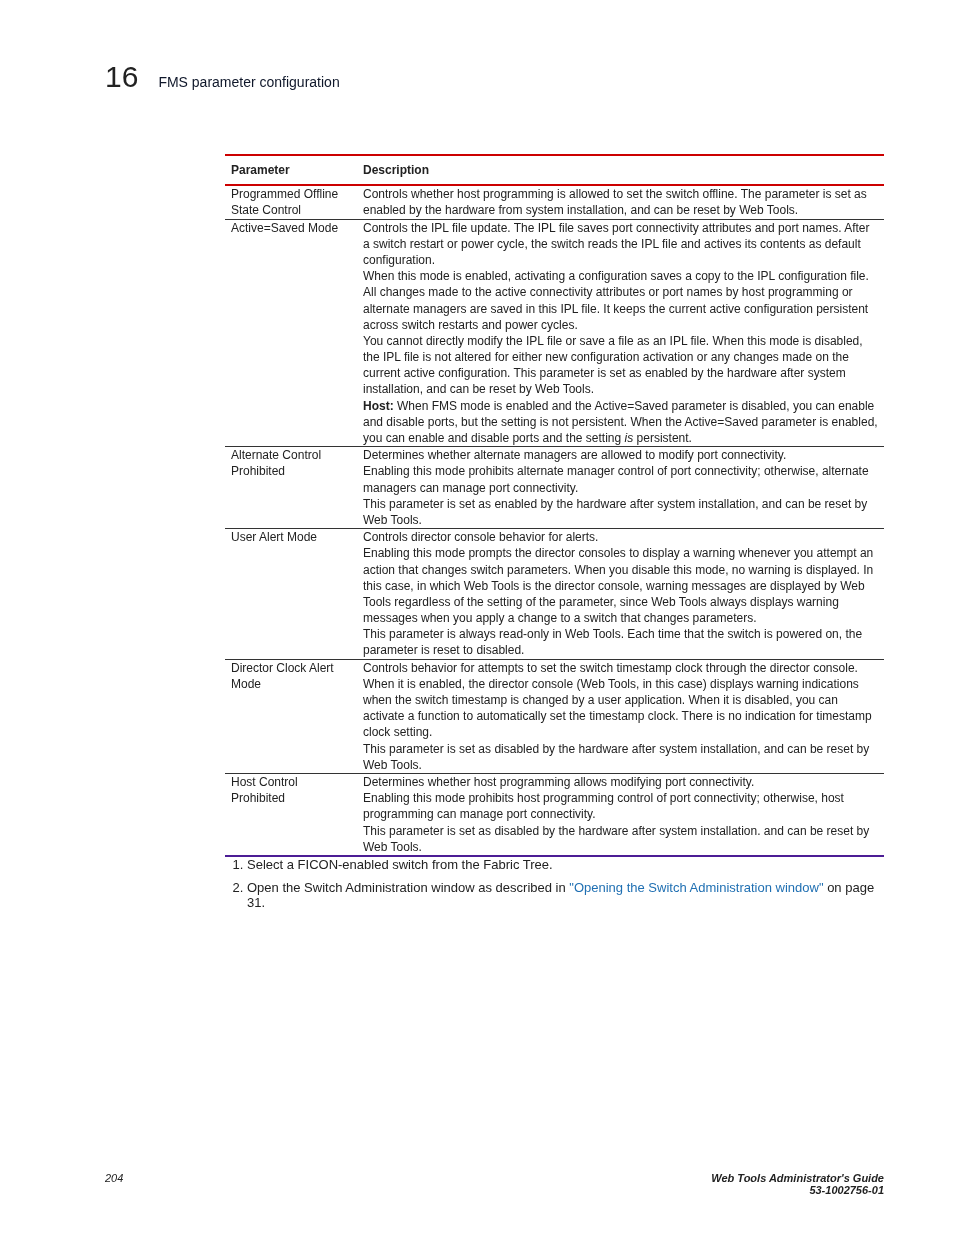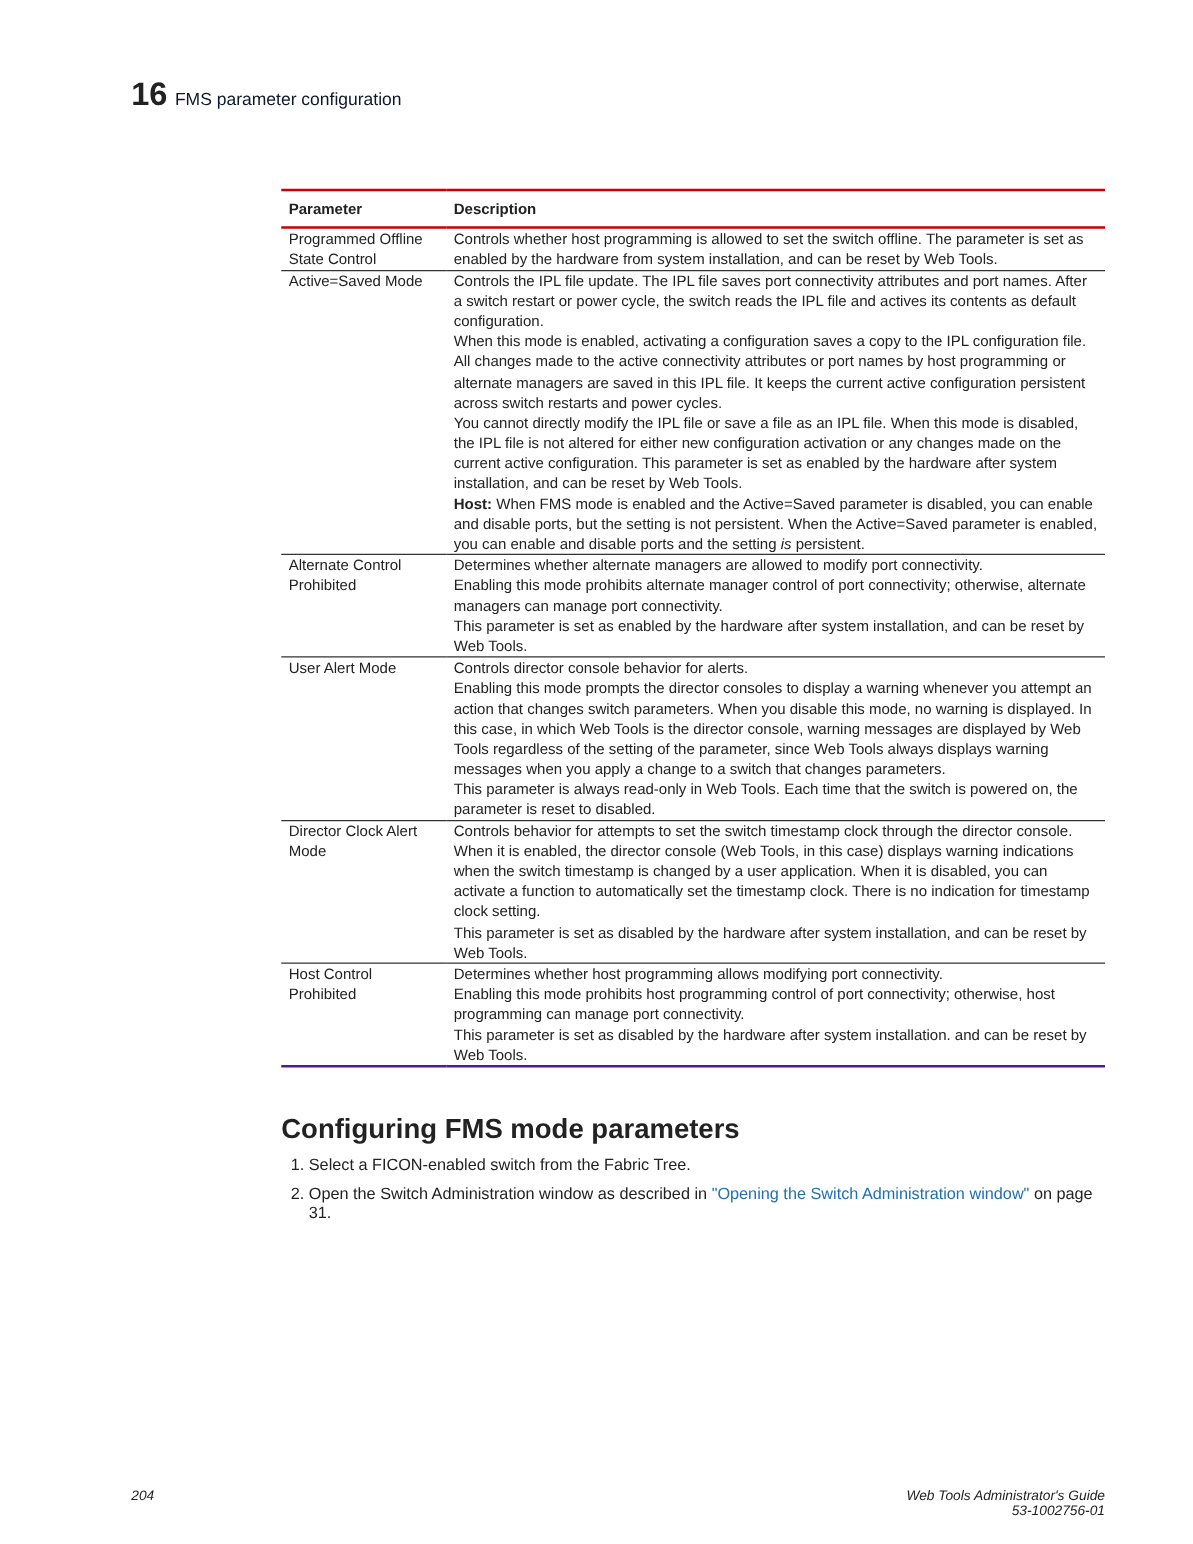--- a/index.html
+++ b/index.html
@@ -15,23 +15,23 @@
     box-sizing: border-box;
     min-height: 1235px;
     position: relative;
   }
   .running-head {
     display: flex;
     align-items: baseline;
     margin-bottom: 60px;
   }
   .chap-num {
-    font-size: 26px;
-    font-weight: bold;
-    margin-right: 6px;
+    font-size: 30px;
+    font-weight: normal;
+    margin-right: 20px;
   }
   .chap-title {
     font-size: 14px;
     color: #0f172a;
   }
   .table-wrap {
     margin-left: 120px;
   }
   .table-caption {
     font-size: 13px;
@@ -80,29 +80,29 @@
     margin: 0 0 0 120px;
     padding-left: 22px;
     font-size: 13px;
   }
   ol.steps li { margin-bottom: 8px; }
   .link { color: #1f6fb2; }
   .bold { font-weight: normal; }
 
   .footer {
     position: absolute;
-    bottom: 20px;
+    bottom: 39px;
     left: 105px;
     right: 70px;
     font-size: 11px;
     font-style: italic;
     display: flex;
     justify-content: space-between;
   }
-  .footer .fr { text-align: right; }
+  .footer .fr { text-align: right; font-weight: bold; }
 </style>
 </head>
 <body>
 
 <div class="page">
 
   <div class="running-head">
     <span class="chap-num">16</span>
     <span class="chap-title">FMS parameter configuration</span>
   </div>
@@ -160,21 +160,20 @@
             <td class="desc">
               <p>Determines whether host programming allows modifying port connectivity.</p>
               <p>Enabling this mode prohibits host programming control of port connectivity; otherwise, host programming can manage port connectivity.</p>
               <p>This parameter is set as disabled by the hardware after system installation. and can be reset by Web Tools.</p>
             </td>
           </tr>
         </tbody>
     </table>
   </div>
 
-  <h2 class="section">Configuring FMS mode parameters</h2>
   <ol class="steps">
     <li>
       <span>Select a FICON-enabled switch from the </span><span class="bold">Fabric Tree</span><span>.</span>
     </li>
     <li>
       <span>Open the </span><span class="bold">Switch Administration</span><span> window as described in </span><span class="link">"Opening the Switch Administration window"</span><span> on page 31.</span>
     </li>
   </ol>
 
   <div class="footer">

